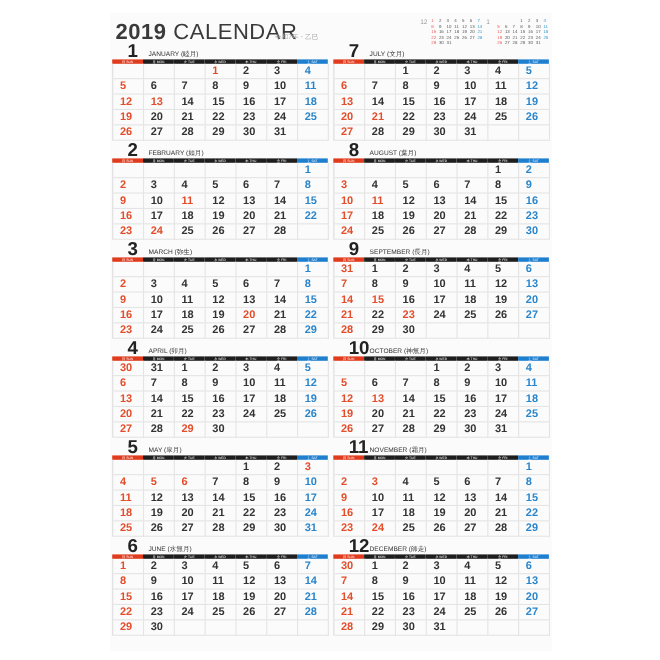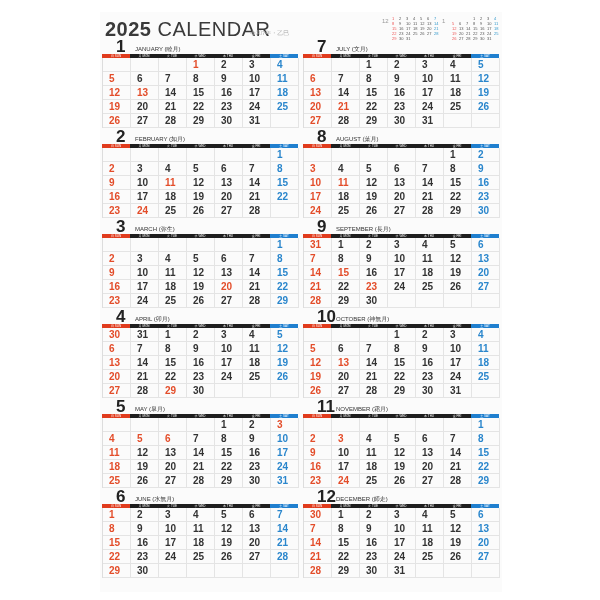--- a/index.html
+++ b/index.html
@@ -31,21 +31,21 @@
   .grid div.sat{color:#2a86cc;}
   .grid div.hol{color:#e34d2a;}
   .grid div.prev{font-weight:bold;}
 </style>
 </head>
 <body>
 
 <div class="sheet">
   <div class="title-row">
     <div class="title">
-      <span>2025</span><span class="cal">CALENDAR</span>
+      <span>2019</span><span class="cal">CALENDAR</span>
     </div>
     <div class="subtitle">令和7年・乙巳</div>
     <div class="mini" style="left:282px">
       <div class="mini-label">12</div>
       <div class="mini-grid" id="mini-prev">
           <span class="sun">1</span>
           <span>2</span>
           <span>3</span>
           <span>4</span>
           <span>5</span>

